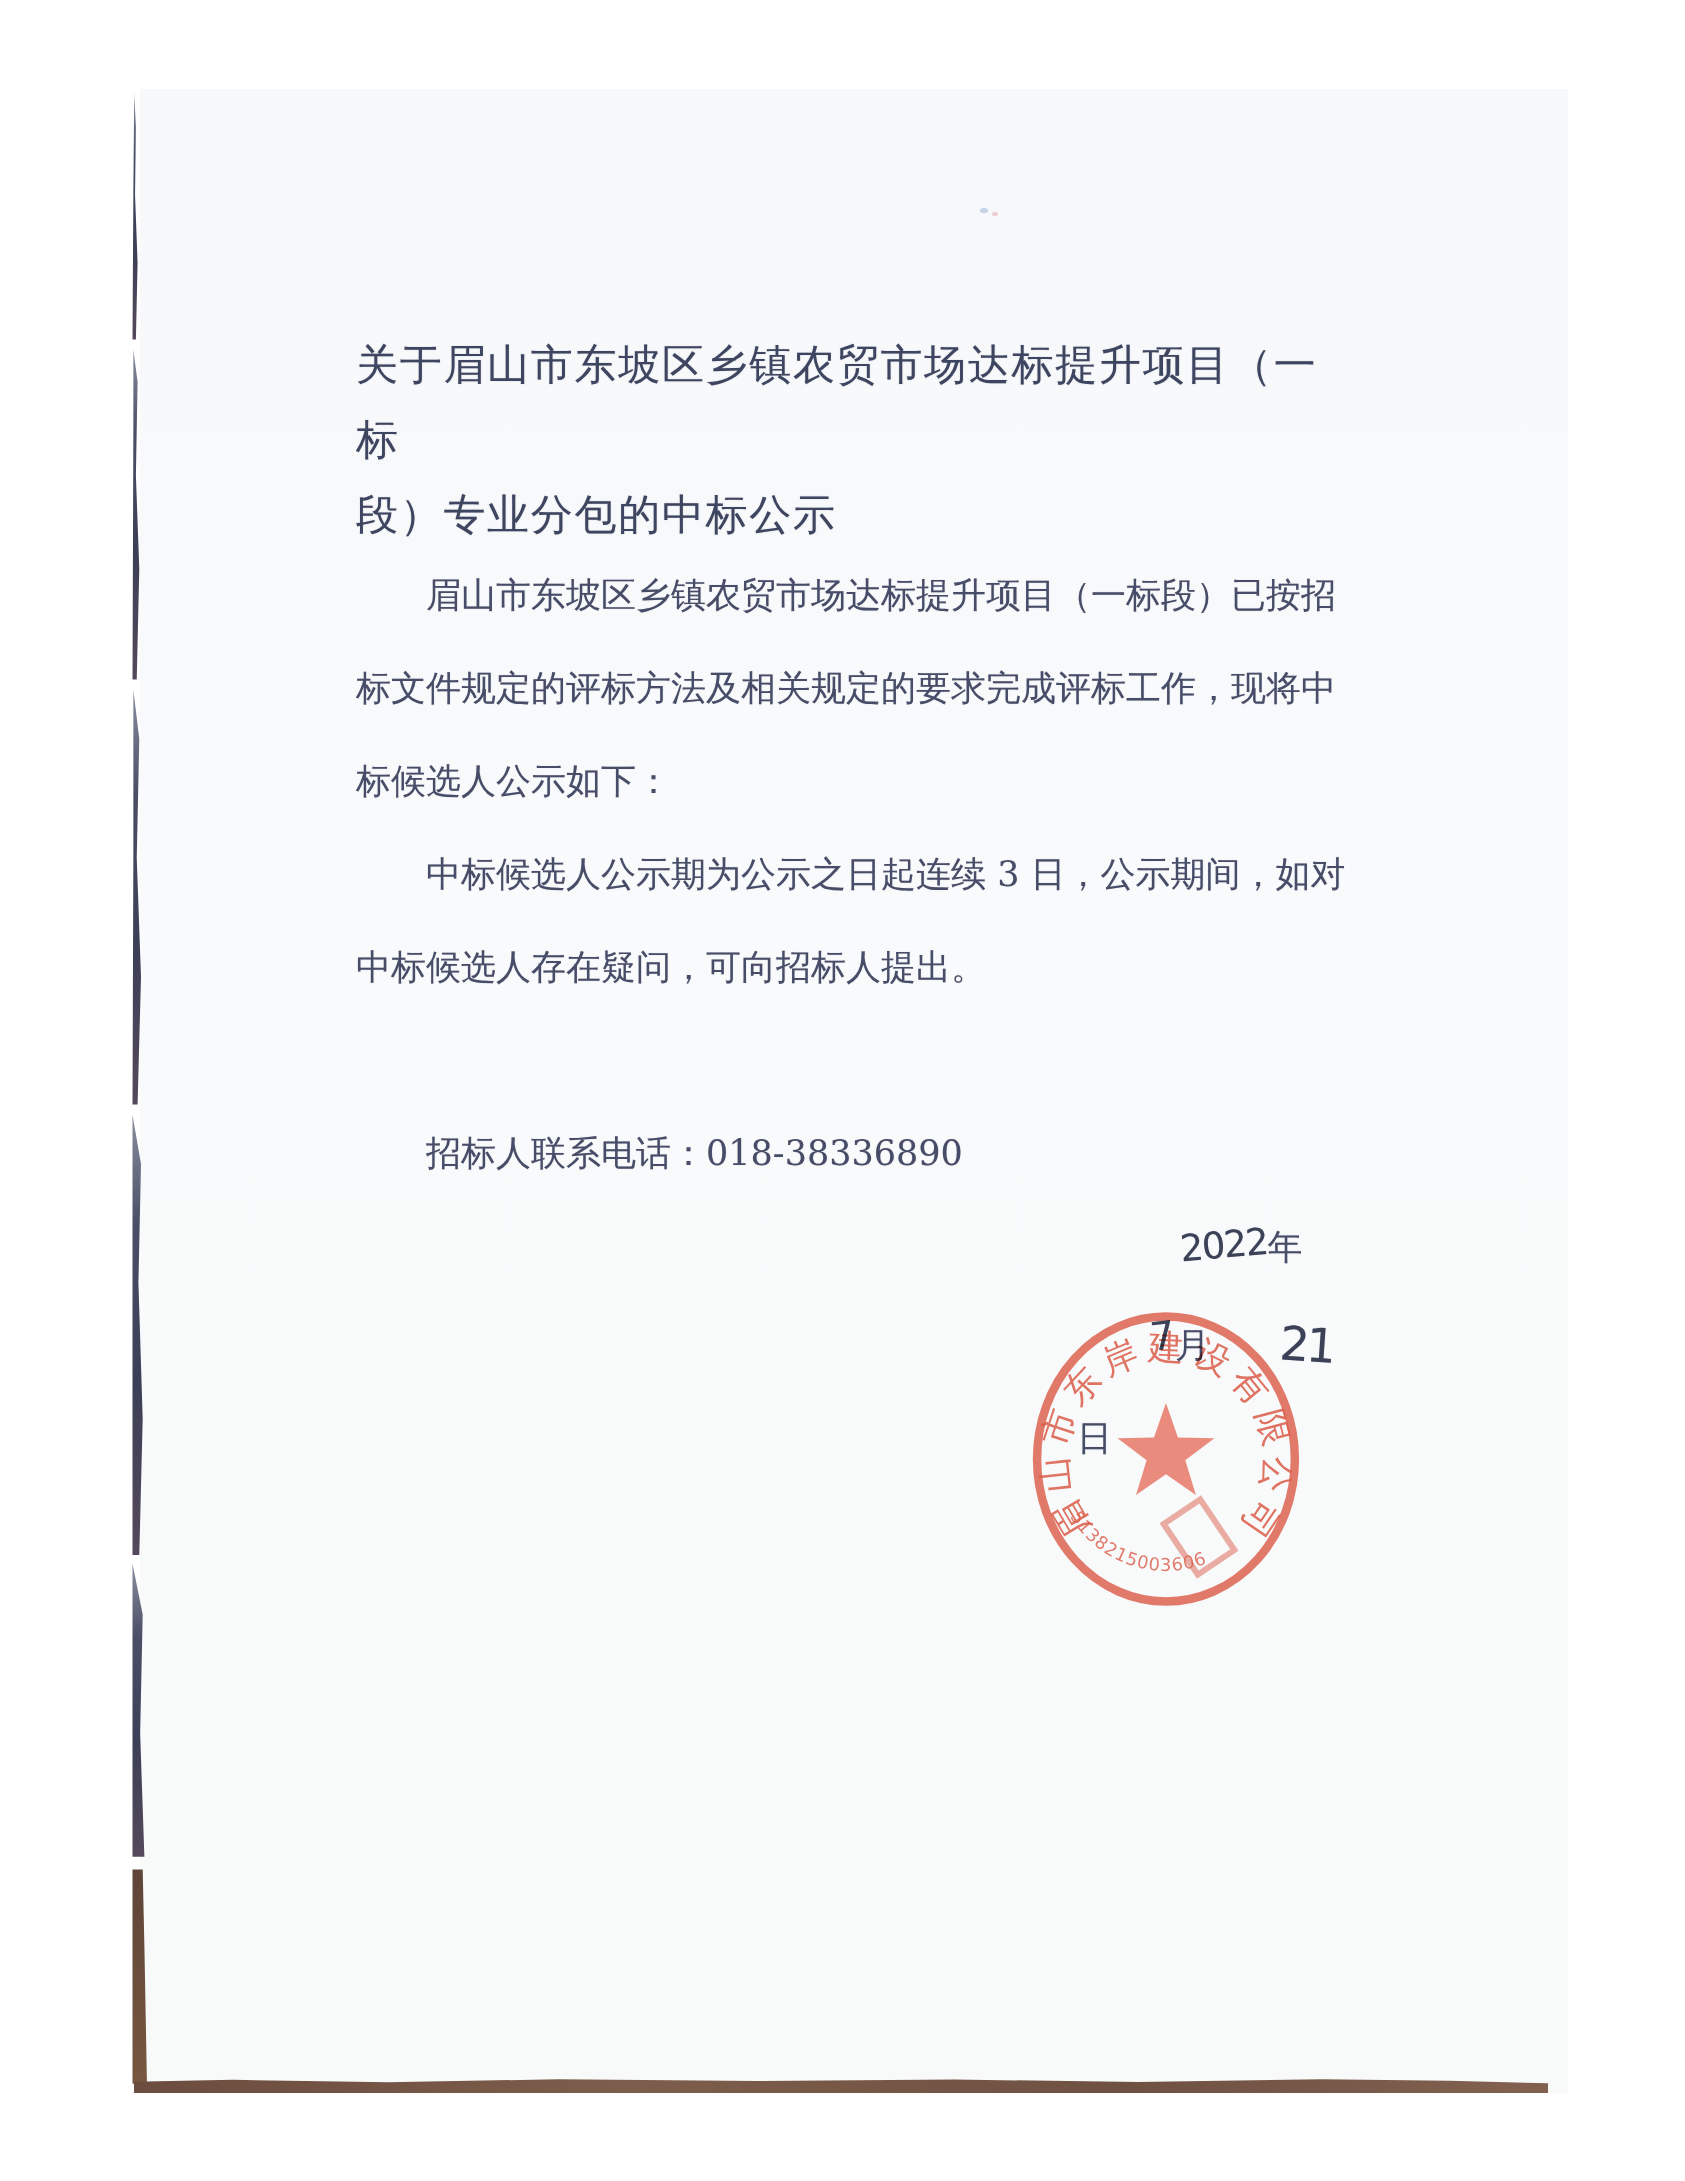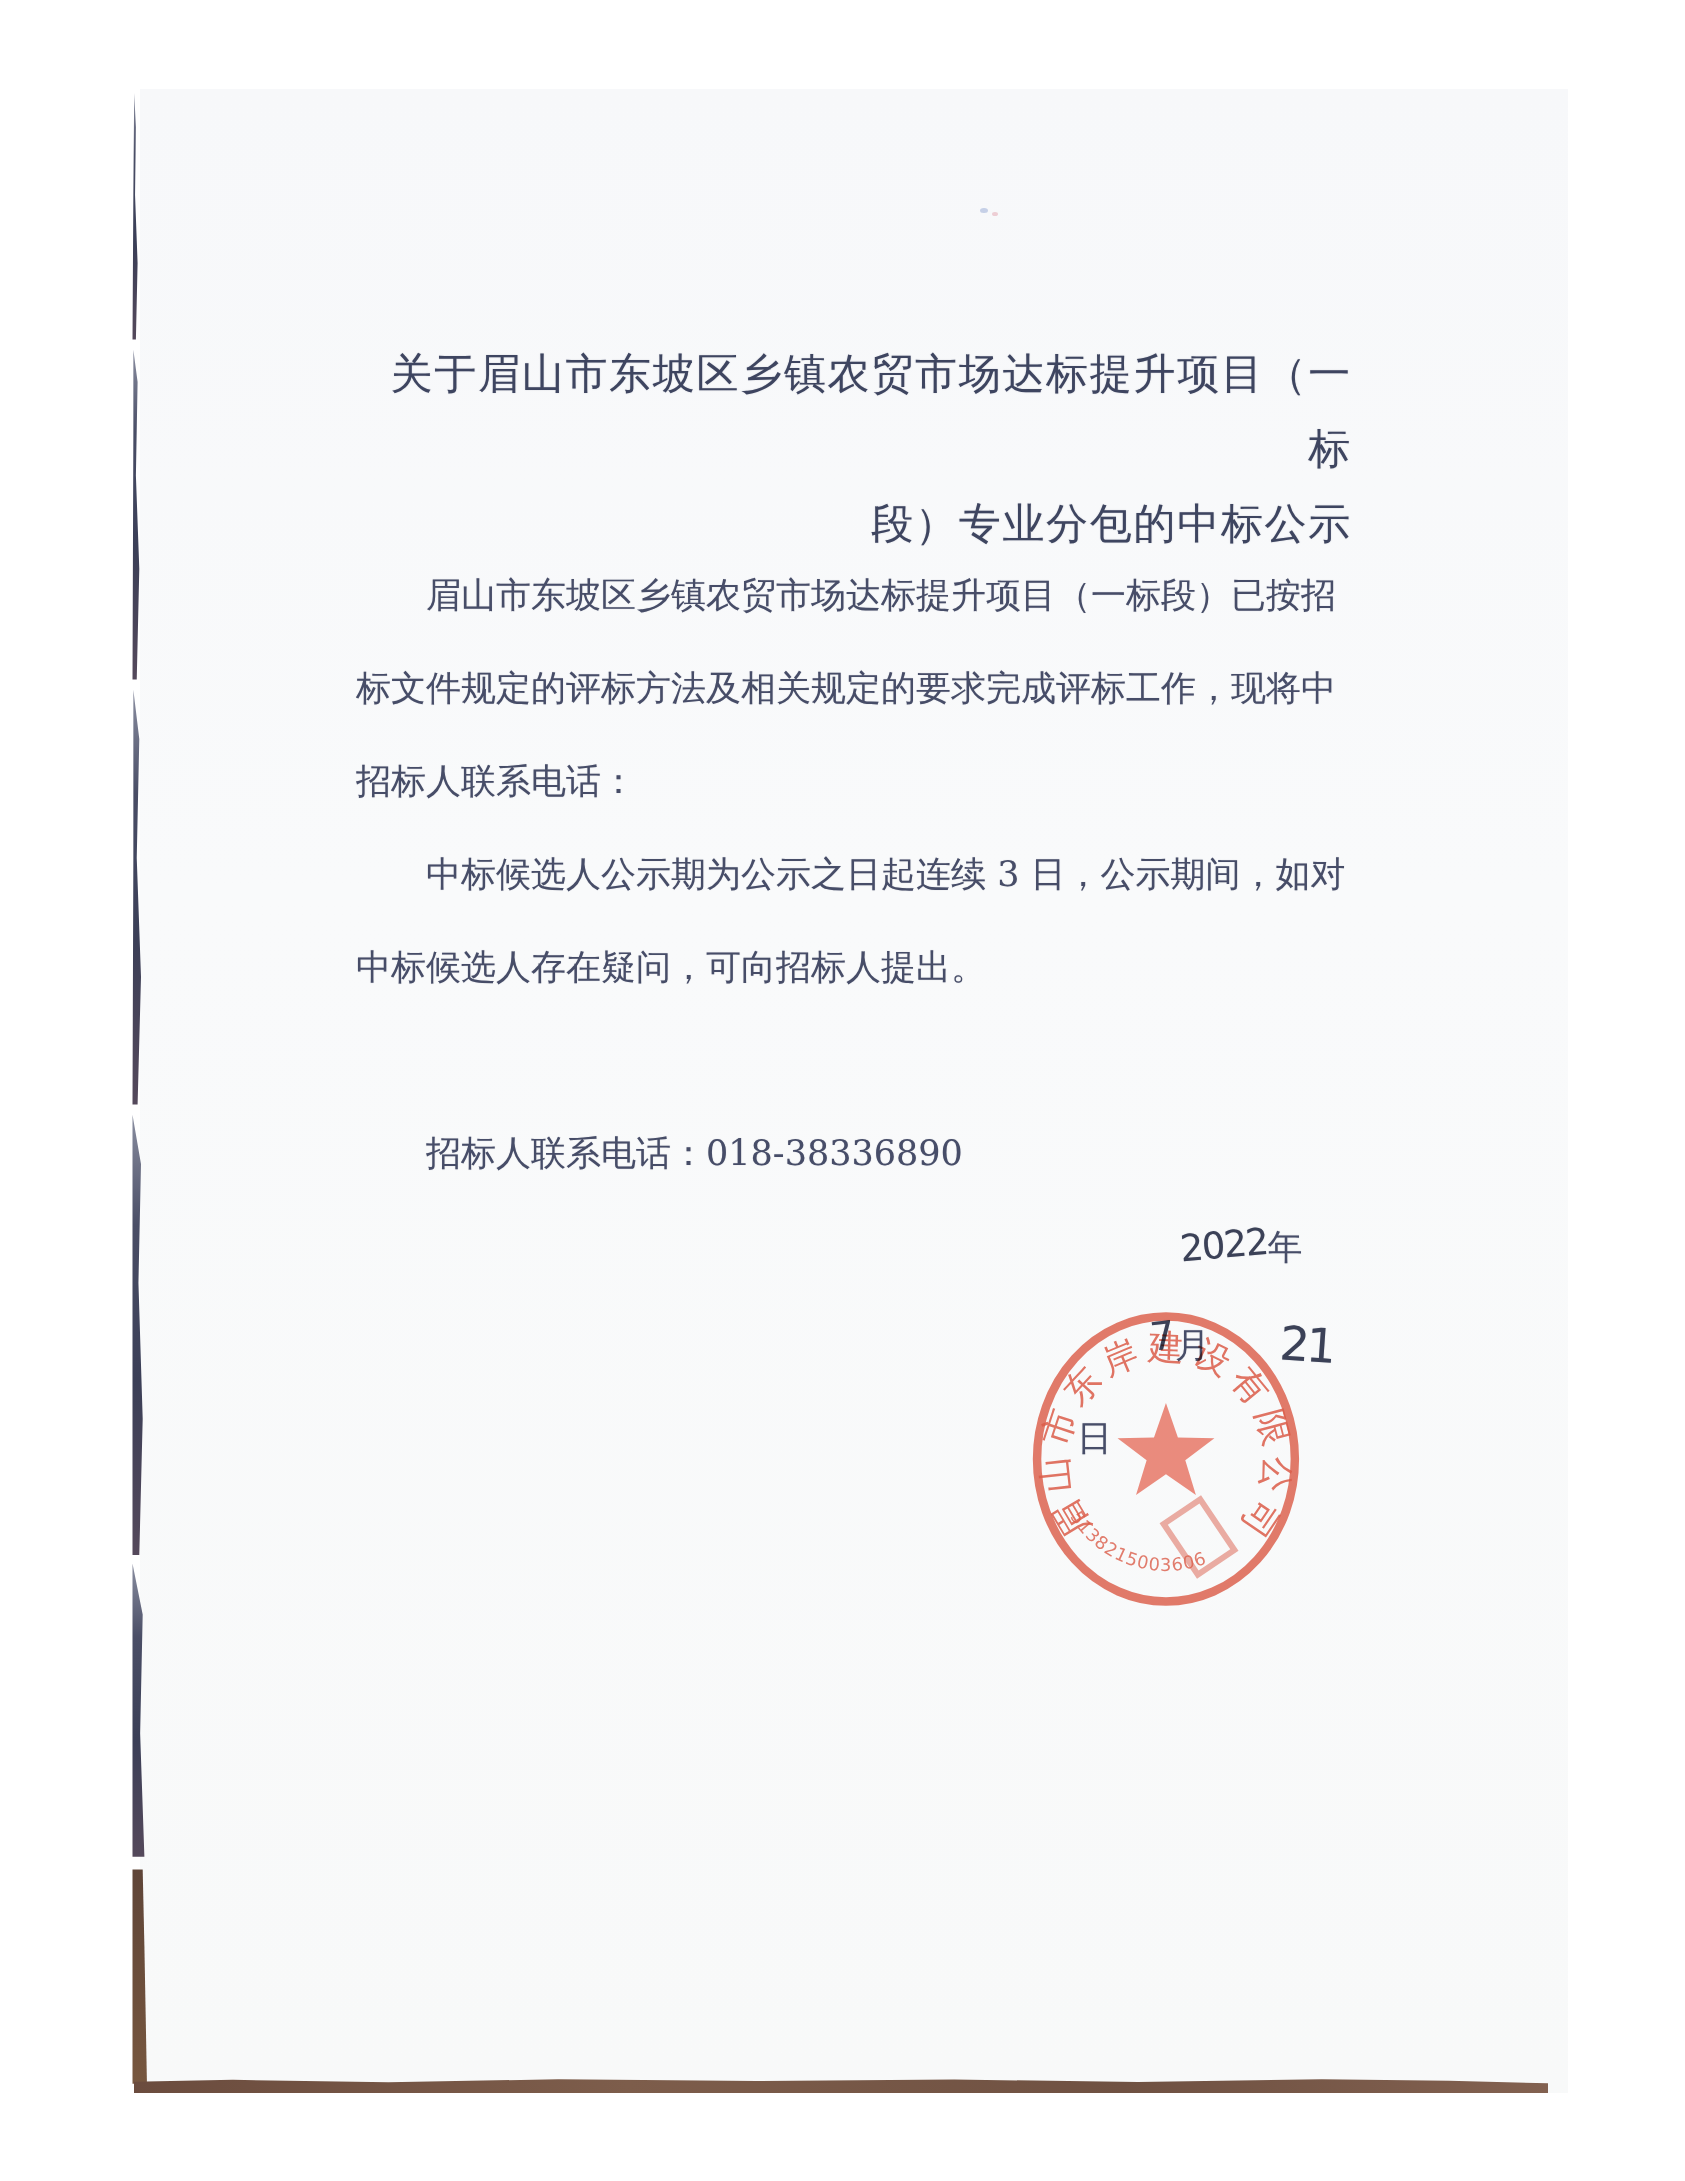--- a/index.html
+++ b/index.html
@@ -28,23 +28,23 @@
     position:absolute;left:134px;top:2078px;width:1414px;height:15.3px;z-index:3;
     background:linear-gradient(90deg,#6b4c3e,#7d5d4b 35%,#6f5142 70%,#826150 100%);
     clip-path:polygon(0 25%,7% 12%,18% 28%,30% 8%,44% 20%,58% 10%,71% 26%,84% 8%,93% 18%,100% 35%,100% 100%,0 100%);
   }
   .speck{position:absolute;border-radius:50%;z-index:2;}
   .speck.blue{left:980px;top:208px;width:7.6px;height:5.1px;background:#b9c6e2;opacity:.8;}
   .speck.pink{left:992px;top:212px;width:6px;height:4.2px;background:#eac3cb;opacity:.8;}
 
   
   .doc-title{
-    position:absolute;left:356px;top:336px;width:996px;z-index:4;
+    position:absolute;left:356px;top:327px;width:996px;z-index:4;
     font-size:42px;line-height:75px;letter-spacing:1.7px;
-    color:var(--ink-title);text-align:right;white-space:pre-line;
+    color:var(--ink-title);text-align:left;white-space:pre-line;
     text-shadow:0 0 1.2px rgba(62,69,96,.35);
   }
   .doc-body{
     position:absolute;left:356px;top:549px;width:1000px;z-index:4;
     font-size:35px;line-height:93px;color:var(--ink);
     text-shadow:0 0 1px rgba(71,77,104,.32);
   }
   .doc-body p{white-space:pre-line;text-indent:2em;}
   .p-contact{margin-top:93px;}
   .p-signature{margin-top:93px;text-indent:0;padding-left:453px;}
@@ -95,21 +95,21 @@
 <div class="edge-bottom"></div>
 <div class="speck blue"></div>
 <div class="speck pink"></div>
 
 <div class="doc-title">关于眉山市东坡区乡镇农贸市场达标提升项目（一标
 段）专业分包的中标公示</div>
 
 <div class="doc-body">
   <p>眉山市东坡区乡镇农贸市场达标提升项目（一标段）已按招
 标文件规定的评标方法及相关规定的要求完成评标工作，现将中
-招标人联系电话：</p>
+标候选人公示如下：</p>
   <p>中标候选人公示期为公示之日起连续 3 日，公示期间，如对
 中标候选人存在疑问，可向招标人提出。</p>
   <p class="p-contact">招标人联系电话：018-38336890</p>
   <p class="p-date"><span class="hand hand-year">2022</span><span>年</span><span class="hand hand-month">7</span><span>月</span><span class="hand hand-day">21</span><span class="date-day-unit">日</span></p>
 </div>
 
 <div class="seal">
   <svg viewBox="0 0 350 375" aria-hidden="true">
     <defs>
       <path id="arcCompany" d="M 89.3 266.7 A 117 117 0 1 1 254.7 266.7" fill="none"></path>

